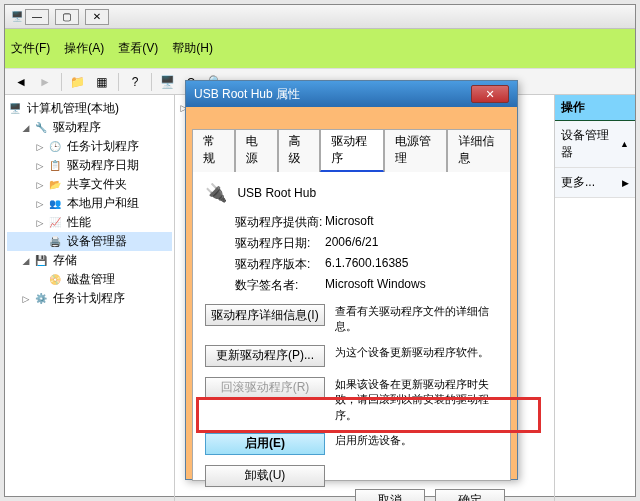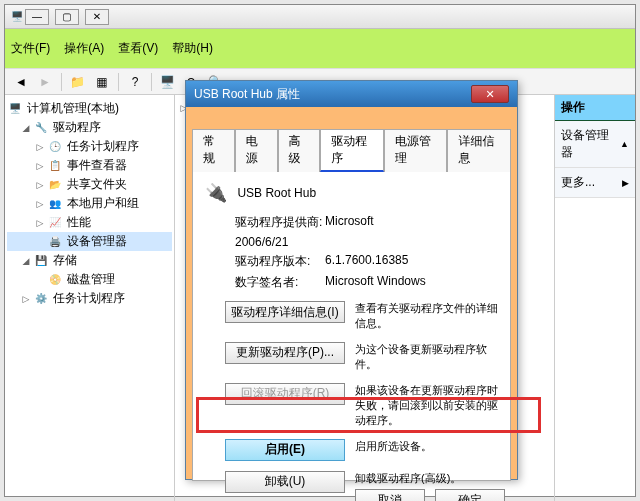--- a/index.html
+++ b/index.html
@@ -38,21 +38,21 @@
 .dlg-title .t { flex: 1; }
 .dlg-close { width: 38px; height: 18px; background: linear-gradient(#d46a6a, #c03030); border: 1px solid #803030; border-radius: 2px; color: #fff; display: flex; align-items: center; justify-content: center; font-size: 11px; }
 .tabs { display: flex; padding: 6px 6px 0 6px; gap: 0; margin-top: 15px; }
 .tab { padding: 3px 10px; border: 1px solid #aaa; border-bottom: none; background: #f8f8f8; position: relative; top: 1px; }
 .tab.active { background: #fff; border-bottom: 2px solid #1d4ed8; z-index: 2; }
 .tab-body { background: #fff; border: 1px solid #aaa; margin: 0 6px; padding: 10px 12px; height: 310px; }
 .dev-row { display: flex; align-items: center; gap: 10px; margin-bottom: 10px; }
 .info-grid { margin-left: 30px; }
 .info-row { display: flex; margin-bottom: 4px; }
 .info-label { width: 90px; }
-.action-row { display: flex; align-items: flex-start; gap: 10px; margin-top: 10px; margin-left: 20px; }
+.action-row { display: flex; align-items: flex-start; gap: 10px; margin-top: 10px; }
 .action-btn { width: 120px; height: 22px; border: 1px solid #888; background: linear-gradient(#fdfdfd,#e5e5e5); display: flex; align-items: center; justify-content: center; }
 .action-btn.disabled { color: #999; }
 .action-btn.highlight { background: linear-gradient(#d0f0ff,#a0e0f8); border-color: #4aa0d0; font-weight: bold; }
 .action-desc { font-size: 11px; line-height: 1.4; flex: 1; }
 .red-box { position: absolute; border: 3px solid #e03030; pointer-events: none; }
 .dlg-footer { display: flex; justify-content: flex-end; gap: 10px; padding: 8px 12px; }
 .dlg-btn { width: 70px; height: 22px; border: 1px solid #888; background: linear-gradient(#fdfdfd,#e5e5e5); display: flex; align-items: center; justify-content: center; }
 </style>
 </head>
 <body>
@@ -97,21 +97,21 @@
           <span>驱动程序</span>
         </div>
       <div class="tree-item indent2">
           <span class="tw">▷</span>
           <span class="ti">🕒</span>
           <span>任务计划程序</span>
         </div>
       <div class="tree-item indent2">
           <span class="tw">▷</span>
           <span class="ti">📋</span>
-          <span>事件查看器</span>
+          <span>驱动程序日期</span>
         </div>
       <div class="tree-item indent2">
           <span class="tw">▷</span>
           <span class="ti">📂</span>
           <span>共享文件夹</span>
         </div>
       <div class="tree-item indent2">
           <span class="tw">▷</span>
           <span class="ti">👥</span>
           <span>本地用户和组</span>
@@ -180,20 +180,21 @@
     <div class="dev-row">
       <span style="font-size:18px">🔌</span>
       <span>USB Root Hub</span>
     </div>
     <div class="info-grid">
       <div class="info-row">
           <span class="info-label">驱动程序提供商:</span>
           <span>Microsoft</span>
         </div>
       <div class="info-row">
+          <span class="info-label">驱动程序日期:</span>
           <span>2006/6/21</span>
         </div>
       <div class="info-row">
           <span class="info-label">驱动程序版本:</span>
           <span>6.1.7600.16385</span>
         </div>
       <div class="info-row">
           <span class="info-label">数字签名者:</span>
           <span>Microsoft Windows</span>
         </div>
@@ -209,21 +210,20 @@
     <div class="action-row">
       <div class="action-btn disabled">回滚驱动程序(R)</div>
       <div class="action-desc">如果该设备在更新驱动程序时失败，请回滚到以前安装的驱动程序。</div>
     </div>
     <div class="action-row">
       <div class="action-btn highlight">启用(E)</div>
       <div class="action-desc">启用所选设备。</div>
     </div>
     <div class="action-row">
       <div class="action-btn">卸载(U)</div>
-      <div class="action-desc">卸载驱动程序(高级)。</div>
     </div>
   </div>
   <div class="dlg-footer">
     <div class="dlg-btn">取消</div>
     <div class="dlg-btn">确定</div>
   </div>
   <div class="red-box" style="top:316px;left:10px;width:345px;height:36px"></div>
 </div>
 
 </body></html>

